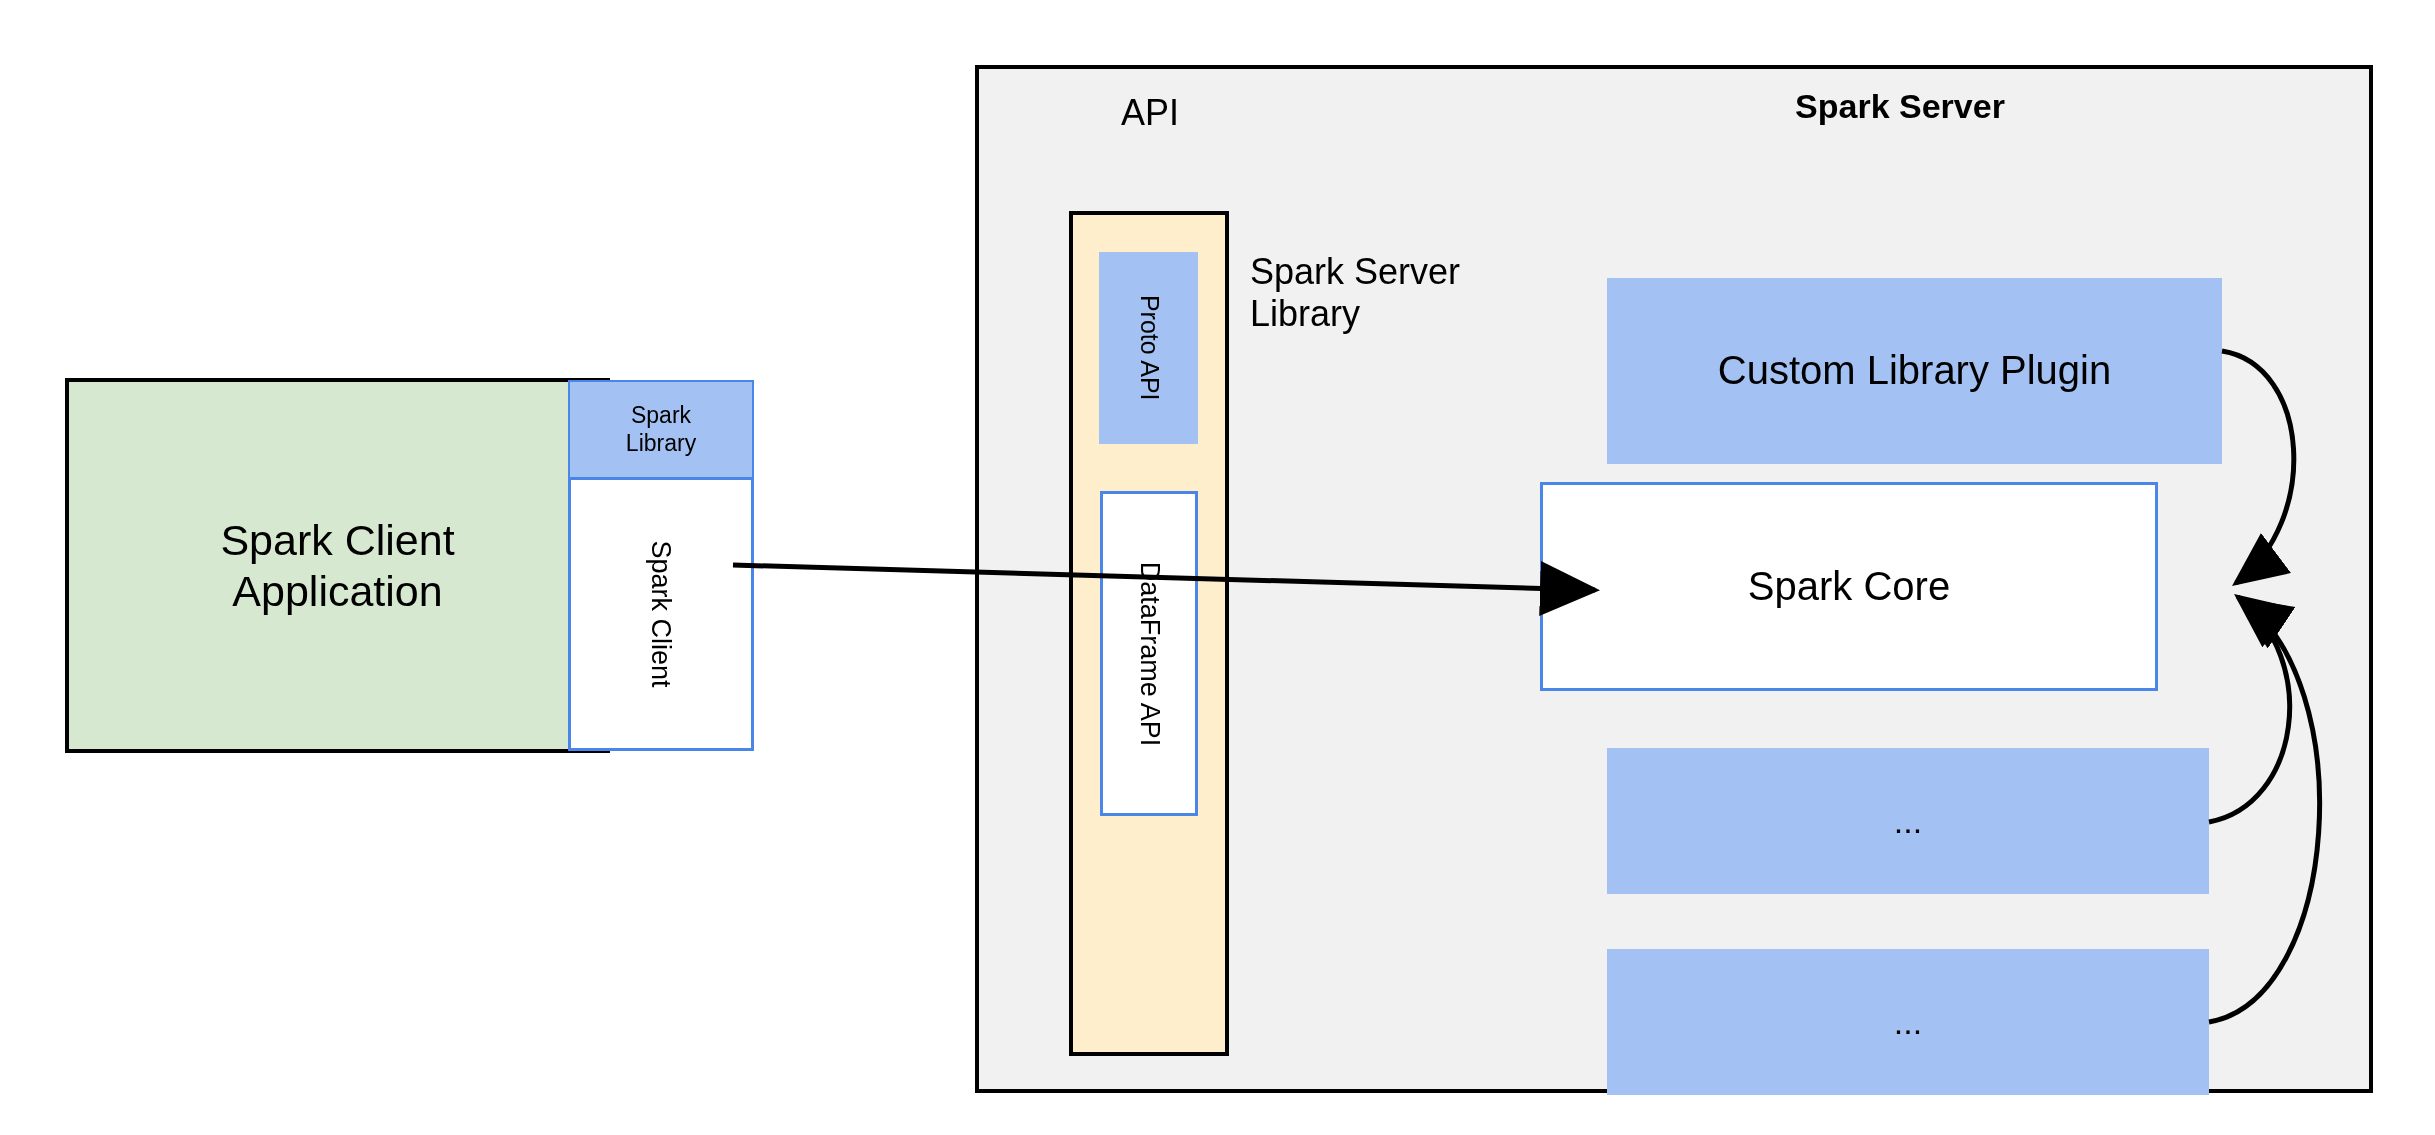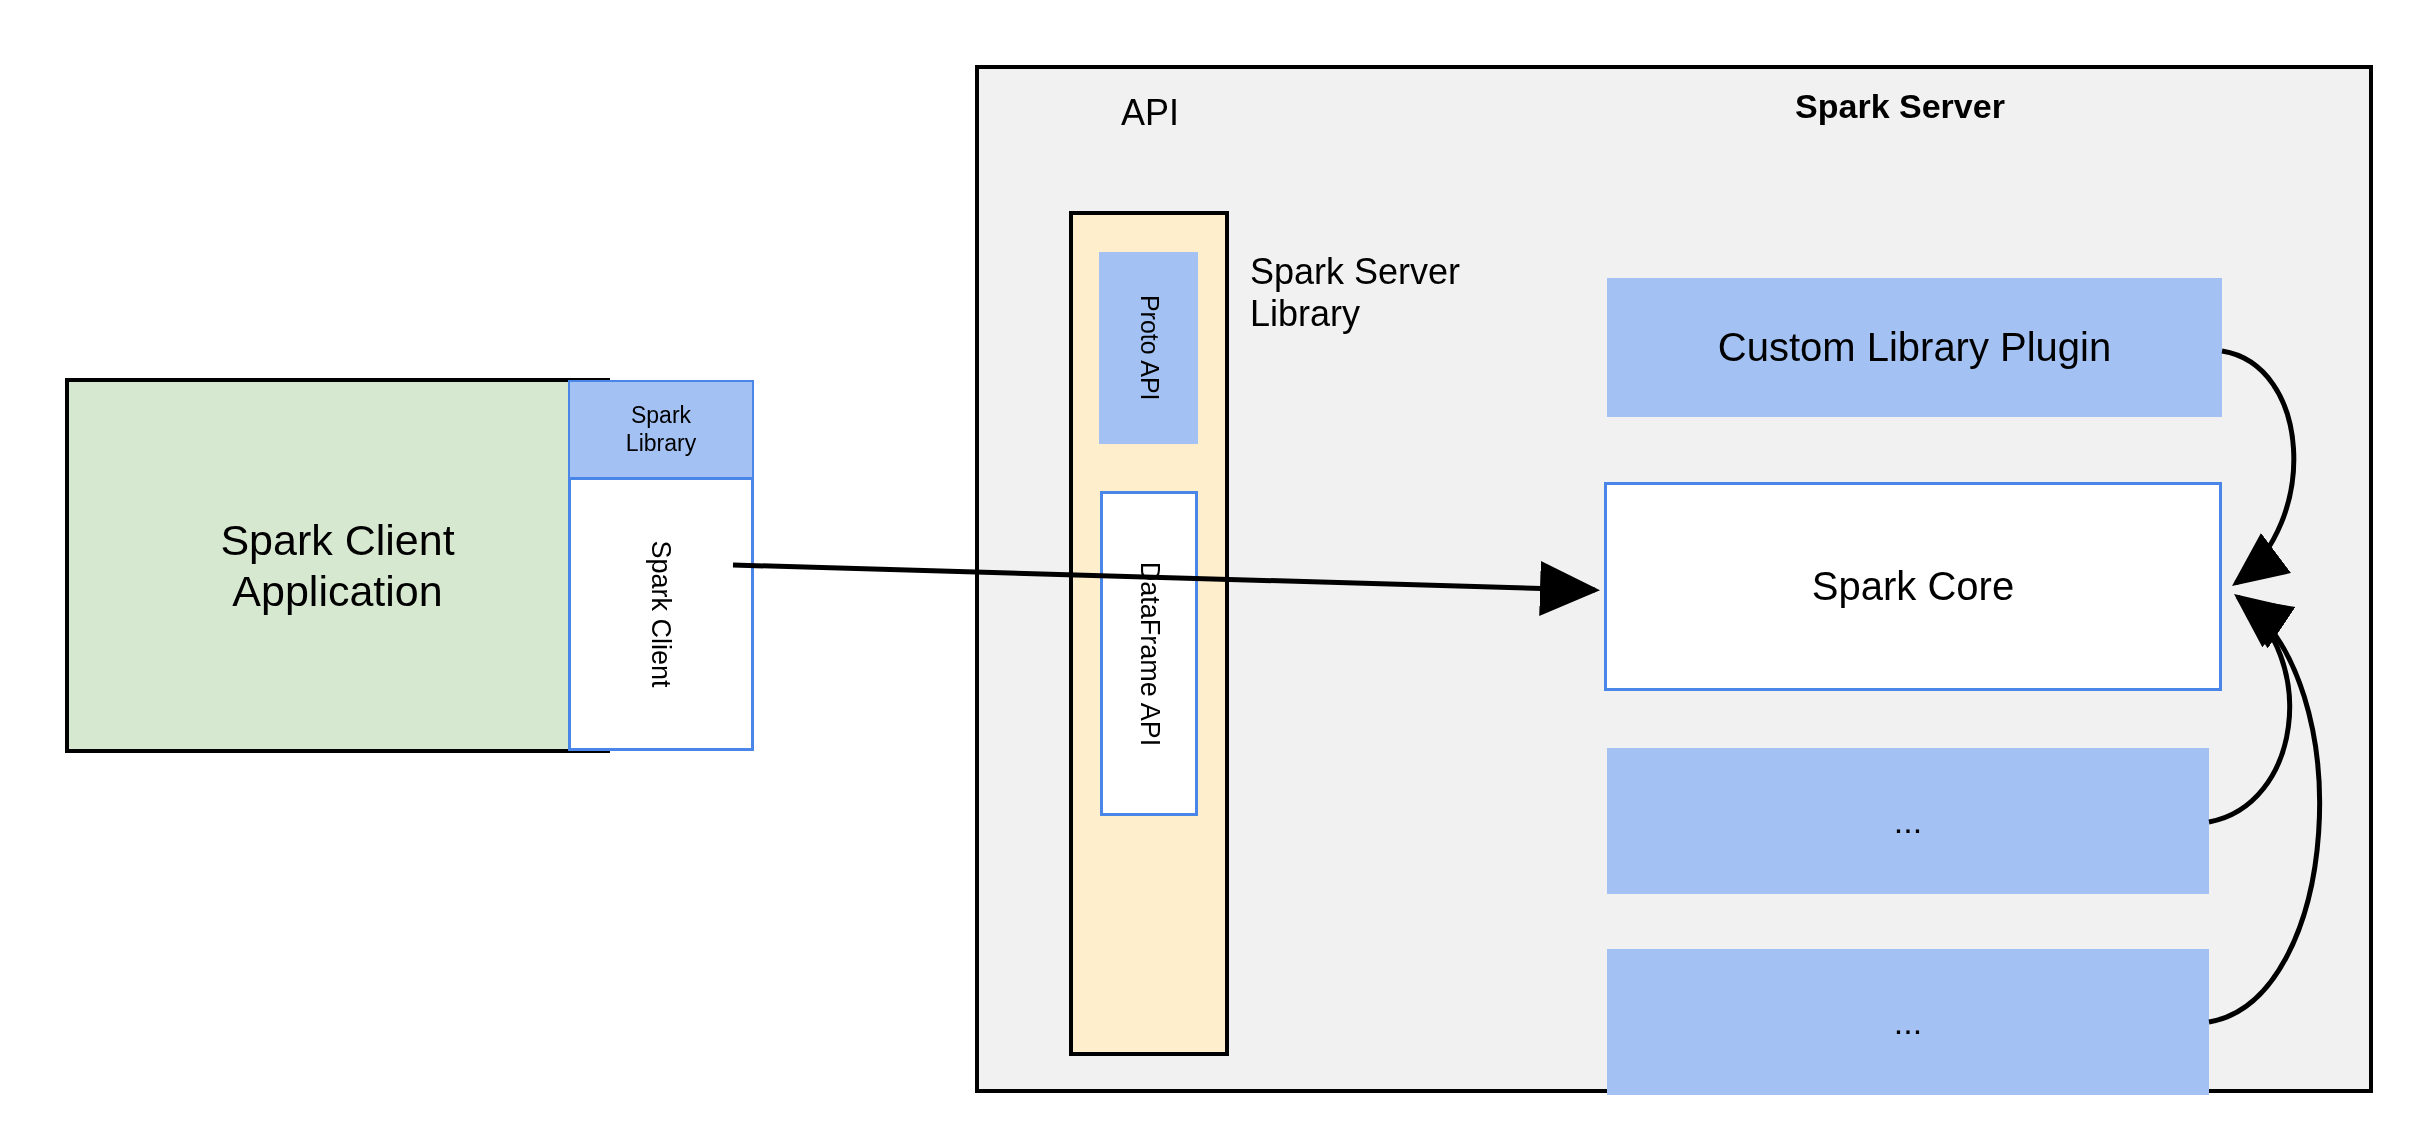--- a/index.html
+++ b/index.html
@@ -154,28 +154,28 @@
     flex-direction: column;
     z-index: 5;
   }
   .server-lib-label .l1,
   .server-lib-label .l2 { width: 100%; text-align: left; }
 
   .plugin-box {
     left: 1607px;
     top: 278px;
     width: 615px;
-    height: 139px;
+    height: 186px;
     background: #a3c2f3;
     font-size: 40px;
     z-index: 3;
   }
 
   .spark-core {
-    left: 1604px;
+    left: 1540px;
     top: 482px;
     width: 618px;
     height: 209px;
     background: #ffffff;
     border: 3px solid #4a86e8;
     font-size: 40px;
     z-index: 3;
   }
 
   .ellipsis-box-1 {

